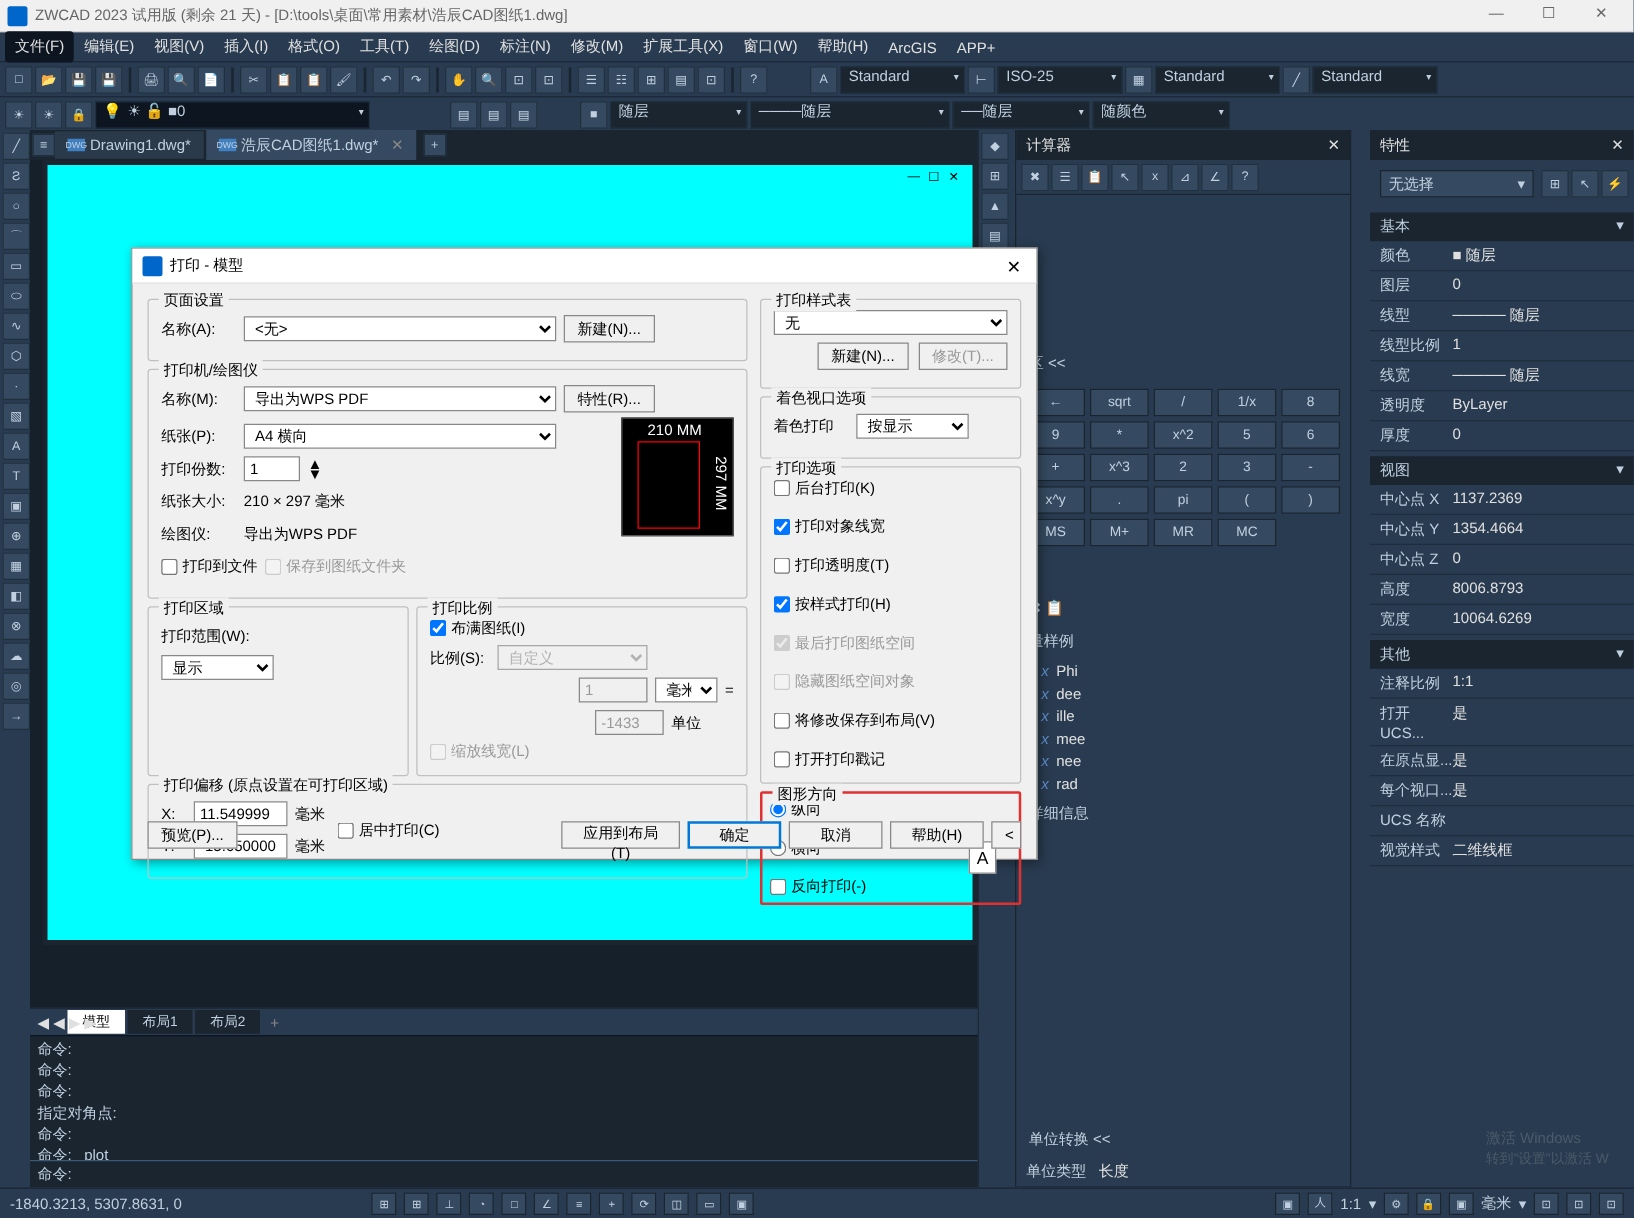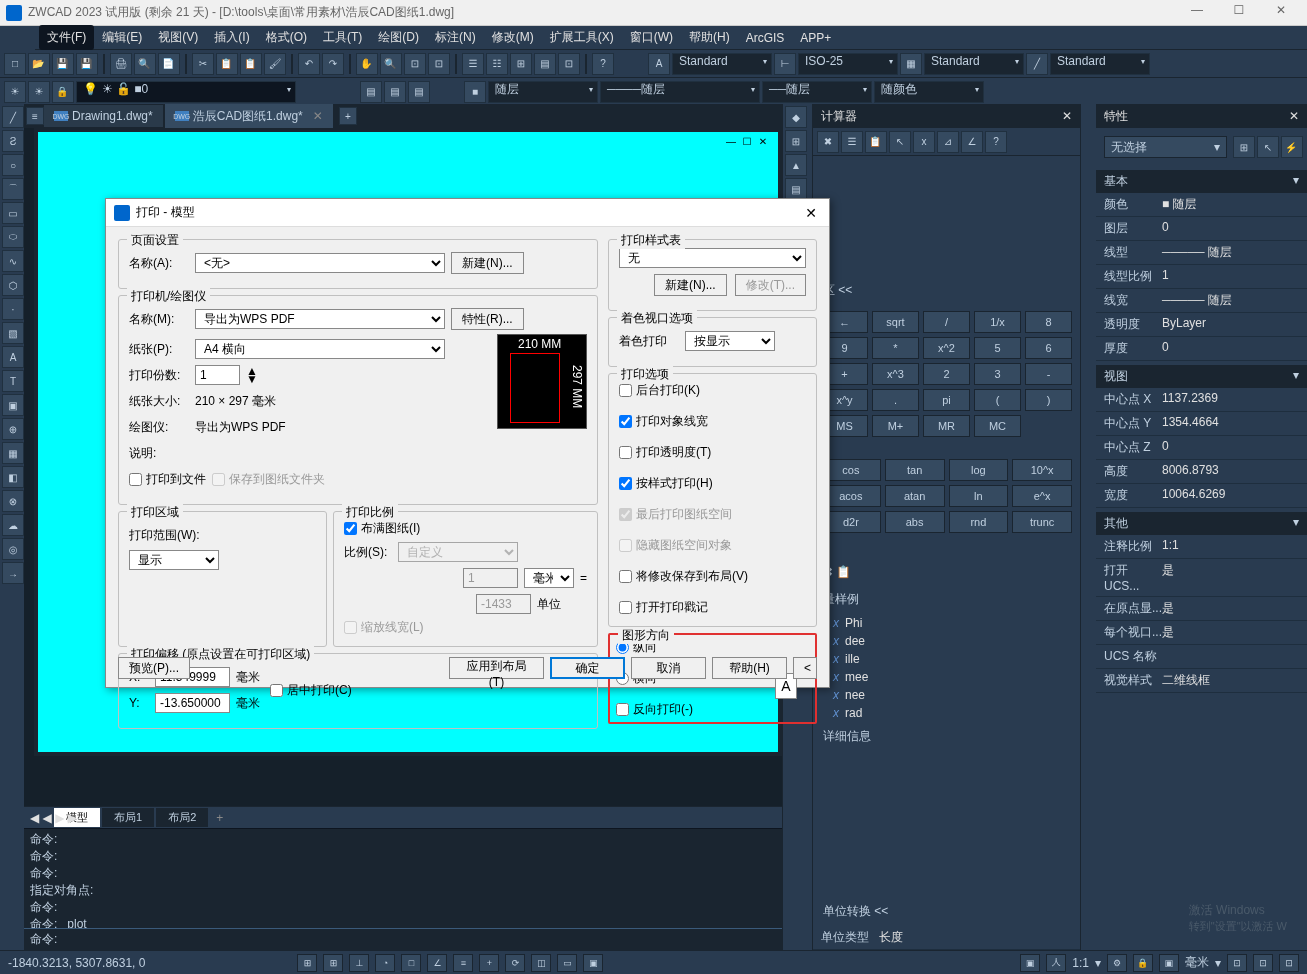--- a/index.html
+++ b/index.html
@@ -6,21 +6,21 @@
 body { background: #293b50; width: 1307px; height: 974px; overflow: hidden; color: #e0e0e0; position: relative; }
 
 
 .titlebar { height: 26px; background: #f0f0f0; display: flex; align-items: center; padding: 0 6px; color: #333; border-bottom: 1px solid #ccc; }
 .titlebar .app-icon { width: 16px; height: 16px; background: #0066cc; margin-right: 6px; border-radius: 2px; }
 .titlebar .title-text { flex: 1; color: #666; }
 .titlebar .win-btns { display: flex; gap: 2px; }
 .titlebar .win-btn { width: 40px; height: 20px; text-align: center; color: #666; cursor: pointer; }
 
 
-.menubar { height: 24px; background: #293b50; display: flex; align-items: center; padding: 0 4px; border-bottom: 1px solid #1a2530; margin-left: 35px; }
+.menubar { height: 24px; background: #293b50; display: flex; align-items: center; padding: 0 4px; border-bottom: 1px solid #1a2530; }
 .menubar .menu-item { padding: 4px 8px; color: #e0e0e0; cursor: pointer; }
 .menubar .menu-item:first-child { background: #0d1520; border-radius: 3px; }
 
 
 .toolbar-row { height: 28px; background: #293b50; display: flex; align-items: center; padding: 0 4px; border-bottom: 1px solid #1a2530; gap: 2px; }
 .toolbar-icon { width: 22px; height: 22px; background: #354a60; border: 1px solid #20303f; display: inline-flex; align-items: center; justify-content: center; color: #c0d0e0; cursor: pointer; font-size: 10px; }
 .toolbar-sep { width: 2px; height: 20px; background: #1a2530; margin: 0 3px; }
 .toolbar-combo { height: 22px; background: #1a2530; border: 1px solid #20303f; color: #c0d0e0; padding: 0 18px 5px 6px; min-width: 80px; display: inline-flex; align-items: center; position: relative; }
 .toolbar-combo::after { content: "▾"; position: absolute; right: 4px; font-size: 8px; }
 
@@ -302,34 +302,20 @@
           <div class="calc-key">.</div>
           <div class="calc-key">pi</div>
           <div class="calc-key">(</div>
           <div class="calc-key">)</div>
           <div class="calc-key">MS</div>
           <div class="calc-key">M+</div>
           <div class="calc-key">MR</div>
           <div class="calc-key">MC</div>
         </div>
       <div style="height:10px"></div>
-      <div class="calc-keys" id="calc-keys2" style="grid-template-columns:repeat(4,1fr)">
-          <div class="calc-key">cos</div>
-          <div class="calc-key">tan</div>
-          <div class="calc-key">log</div>
-          <div class="calc-key">10^x</div>
-          <div class="calc-key">acos</div>
-          <div class="calc-key">atan</div>
-          <div class="calc-key">ln</div>
-          <div class="calc-key">e^x</div>
-          <div class="calc-key">d2r</div>
-          <div class="calc-key">abs</div>
-          <div class="calc-key">rnd</div>
-          <div class="calc-key">trunc</div>
-        </div>
       <div style="height:20px"></div>
       <div class="calc-section"><span>✖ 📋</span></div>
       <div class="calc-section">量样例</div>
       <div id="var-list">
           <div class="var-item">
             <span class="x-icon">x</span>
             <span>Phi</span>
           </div>
           <div class="var-item">
             <span class="x-icon">x</span>
@@ -508,23 +494,20 @@
                   <span>▼</span>
                 </span>
             </div>
             <div class="form-row">
                 <label>纸张大小:</label>
                 <span>210 × 297  毫米</span>
               </div>
             <div class="form-row">
                 <label>绘图仪:</label>
                 <span>导出为WPS PDF</span>
-              </div>
-            <div class="form-row">
-                <label>说明:</label>
               </div>
             <div class="form-row">
               <label class="form-check">
                   <input type="checkbox" style="">
                   <span>打印到文件</span>
                 </label>
               <label class="form-check disabled">
                   <input type="checkbox" disabled="" style="">
                   <span>保存到图纸文件夹</span>
                 </label>

